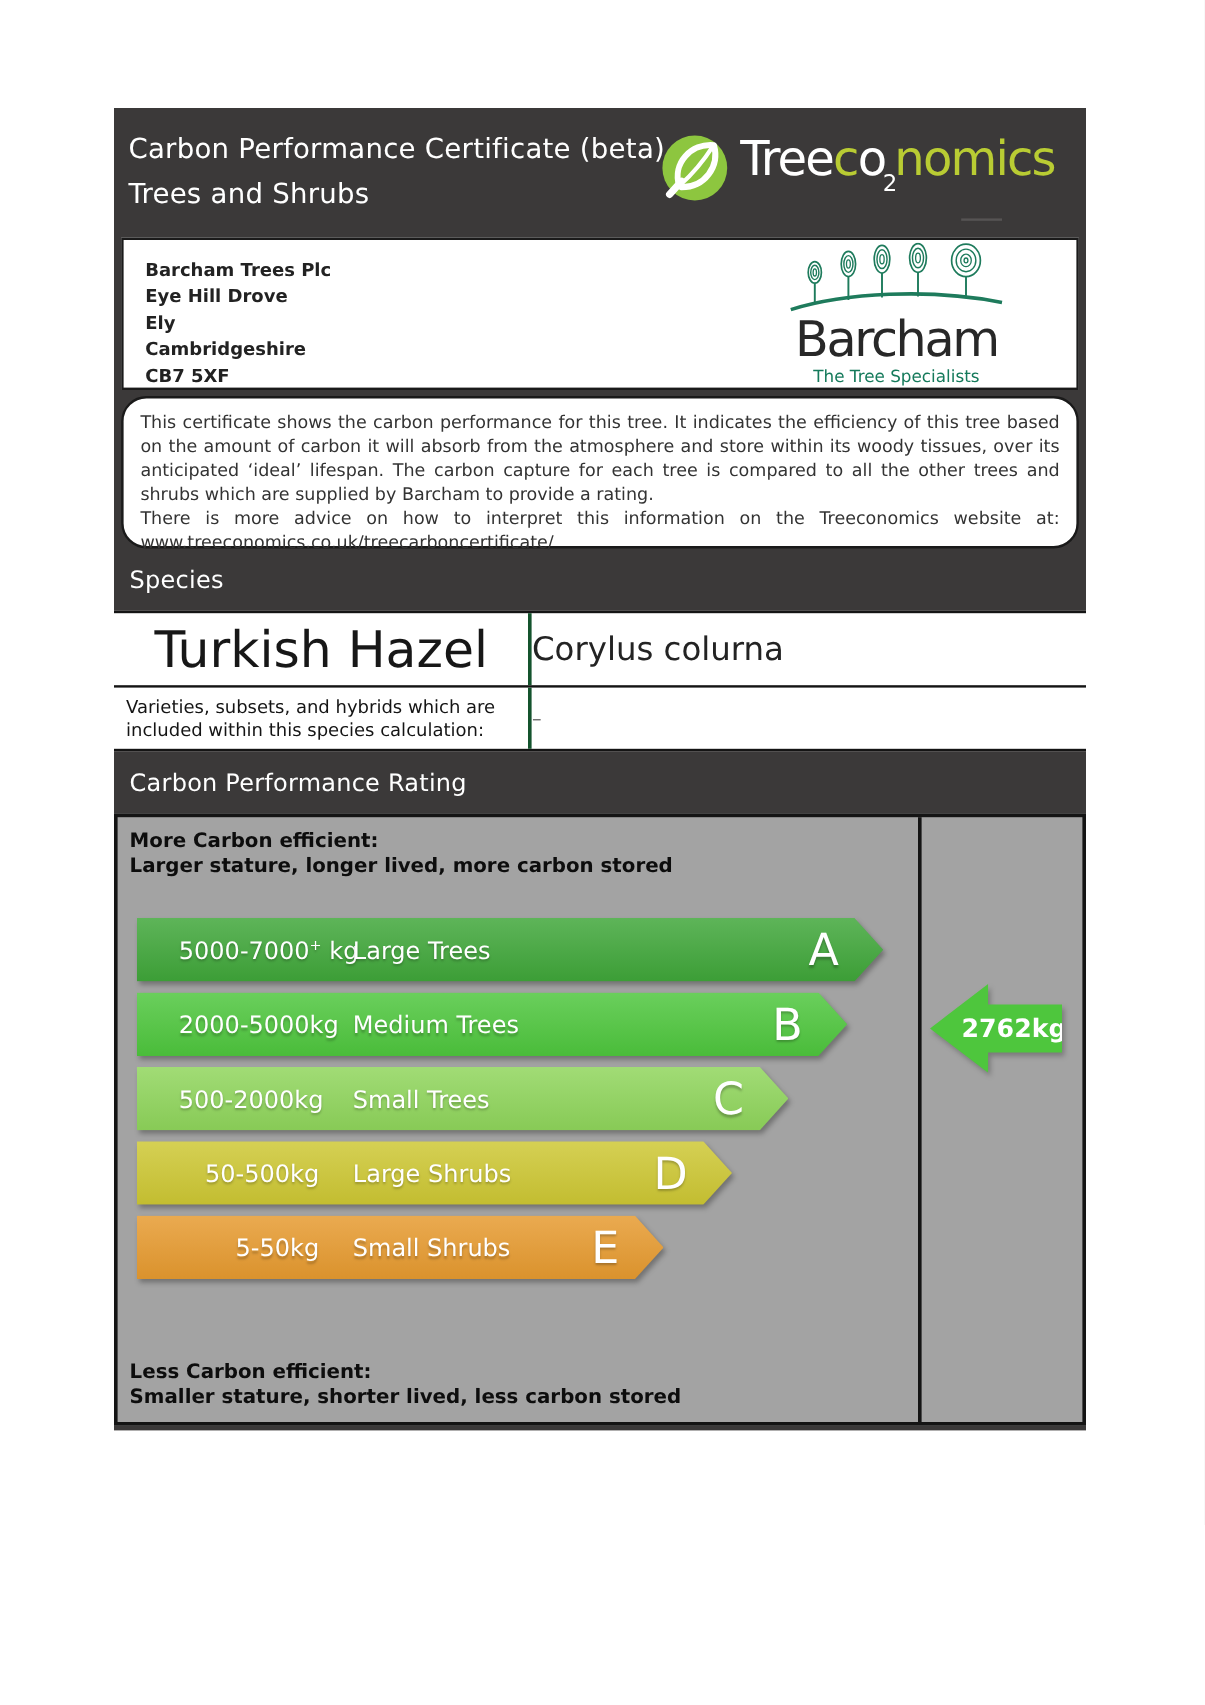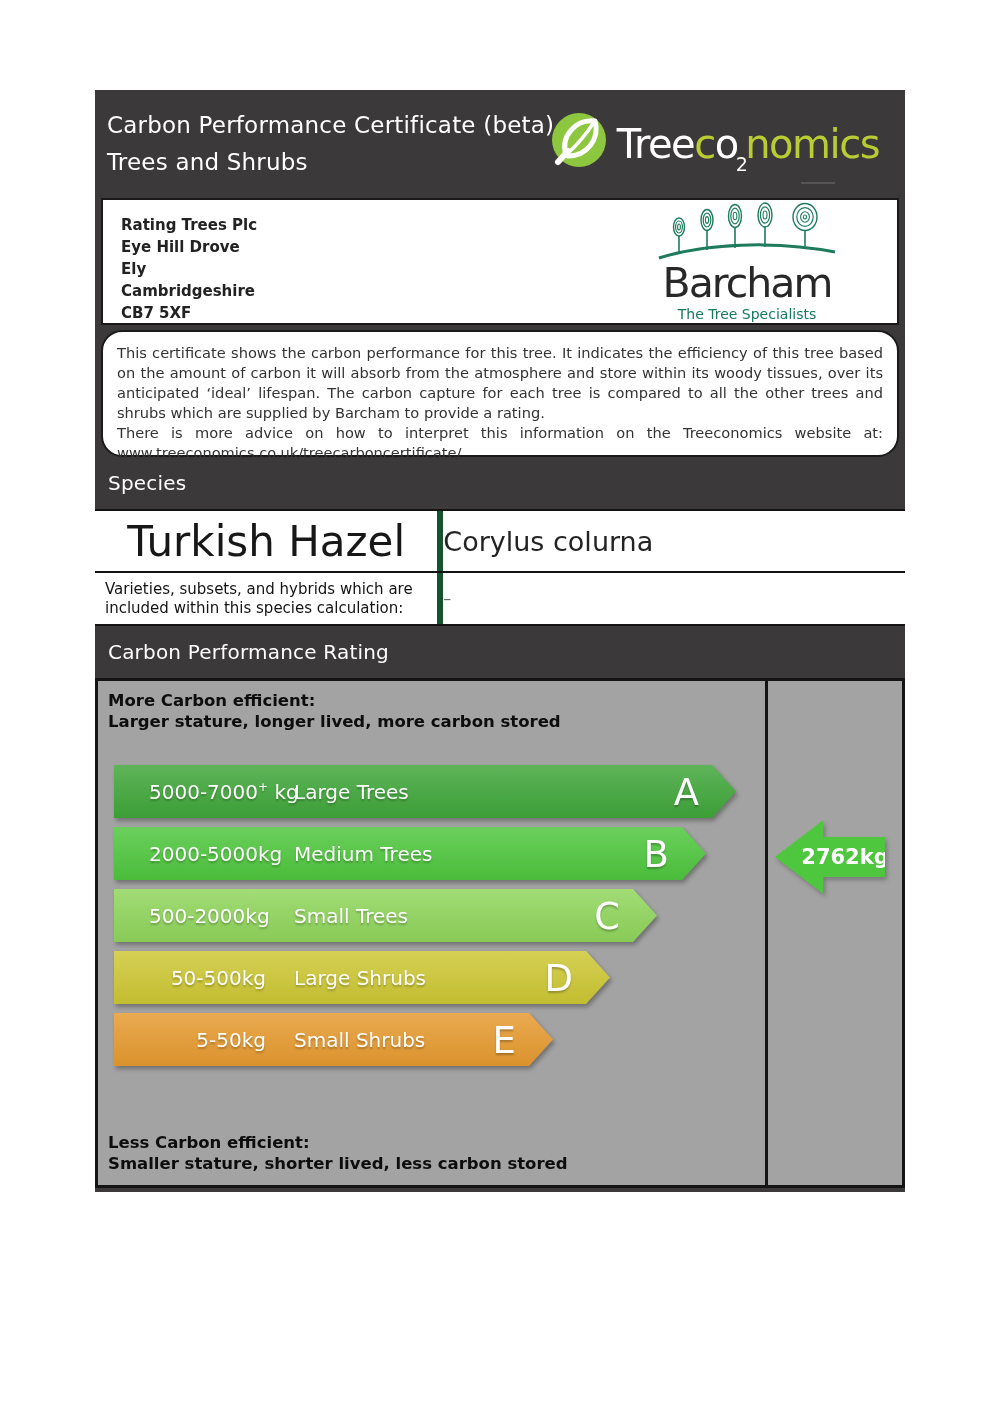--- a/index.html
+++ b/index.html
@@ -7,21 +7,21 @@
   body {
     width:1004px; height:1421px; position:relative;
     font-family:"DejaVu Sans","Liberation Sans",sans-serif;
   }
   .certificate { position:absolute; left:95px; top:90px; width:810px; height:1102px; background:#3b3939; }
 
   
   .header { height:108px; position:relative; color:#fff; }
   .header-titles { position:absolute; left:12px; top:17px; }
   .header-title { font-size:23px; line-height:37px; font-weight:400; letter-spacing:.2px; }
-  .tree-logo { position:absolute; right:26px; top:20px; display:flex; align-items:center; }
+  .tree-logo { position:absolute; right:26px; top:20px; display:flex; align-items:flex-start; }
   .brand { font-size:40px; letter-spacing:-1.5px; margin-left:8px; white-space:nowrap; }
   .brand .w { color:#ffffff; }
   .brand .g { color:#b9cc33; }
   .co2sub { font-size:19px; position:relative; top:13px; margin-left:-2px; margin-right:-1px; color:#fff; }
   .logo-underline { position:absolute; right:70px; top:92px; width:34px; height:2px; background:#565454; }
 
   
   .white-box { margin:0 6px; background:#ffffff; border:2px solid #1a1a1a; }
   .address-box { height:127px; margin-bottom:5px; position:relative; }
   .address { position:absolute; left:18px; top:14px; font-size:15px; font-weight:bold; color:#222; line-height:22px; }
@@ -32,21 +32,21 @@
   .intro-box { height:127px; padding:11px 14px; font-size:14.6px; line-height:20px; color:#333; text-align:justify;border-radius:21px; }
 
   
   .section-bar { height:52px; display:flex; align-items:center; padding-left:13px; color:#fff; font-size:20px; letter-spacing:.2px;border-radius:24px; }
 
   
   .species-table { background:#fff; border-top:2px solid #141414; border-bottom:2px solid #141414; }
   .srow { display:flex; }
   .srow1 { height:62px; border-bottom:2px solid #141414; }
   .srow2 { height:51px; }
-  .cellL { width:43%; border-right:6px solid #14532d; display:flex; align-items:center; justify-content:center; }
+  .cellL { width:43%; border-right:3px solid #14532d; display:flex; align-items:center; justify-content:center; }
   .cellR { flex:1; display:flex; align-items:center; justify-content:flex-start; }
   .common-name { font-size:42px; color:#171717; white-space:nowrap; }
   .latin-name  { font-size:27px; color:#232323; }
   .varieties-label { font-size:15px; line-height:19px; color:#141414; padding:0 6px 0 10px; justify-content:flex-start; text-align:left; }
   .dash { color:#6a6a6a; font-size:16px; }
 
   
   .rating-panel { background:#a3a3a3; border:3px solid #141414; height:510px; display:flex; }
   .chart-area { flex:1; position:relative; }
   .right-col { width:137px; border-left:3px solid #141414; position:relative; }
@@ -89,21 +89,21 @@
           <path d="M22,44 C31,36 42,23 49,12" stroke="#ffffff" stroke-width="3.5" fill="none"></path>
         </svg>
       </span>
       <span class="brand"><span class="w">Tree</span><span class="g">c</span><span class="w">o</span><span class="co2sub">2</span><span class="g">nomics</span></span>
     </div>
     <div class="logo-underline"></div>
   </div>
 
   <div class="white-box address-box">
     <div class="address">
-      <div>Rating Trees Plc</div>
+      <div>Barcham Trees Plc</div>
       <div>Eye Hill Drove</div>
       <div>Ely</div>
       <div>Cambridgeshire</div>
       <div>CB7 5XF</div>
     </div>
     <div class="barcham">
       <span>
         <svg width="196" height="62" viewBox="0 0 196 62">
           <g stroke="#1e7b5c" fill="none">
             <path d="M10,56 C55,42 125,38 186,50" stroke-width="3"></path>

